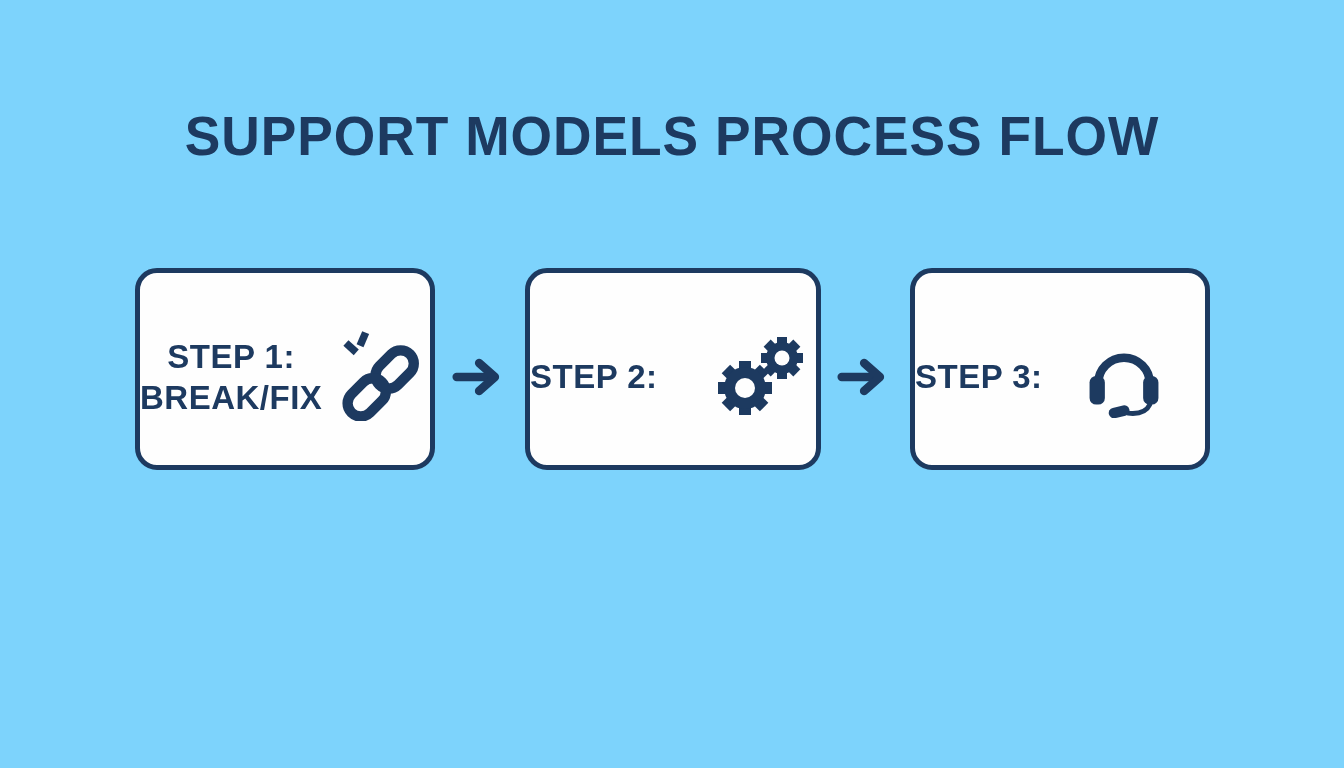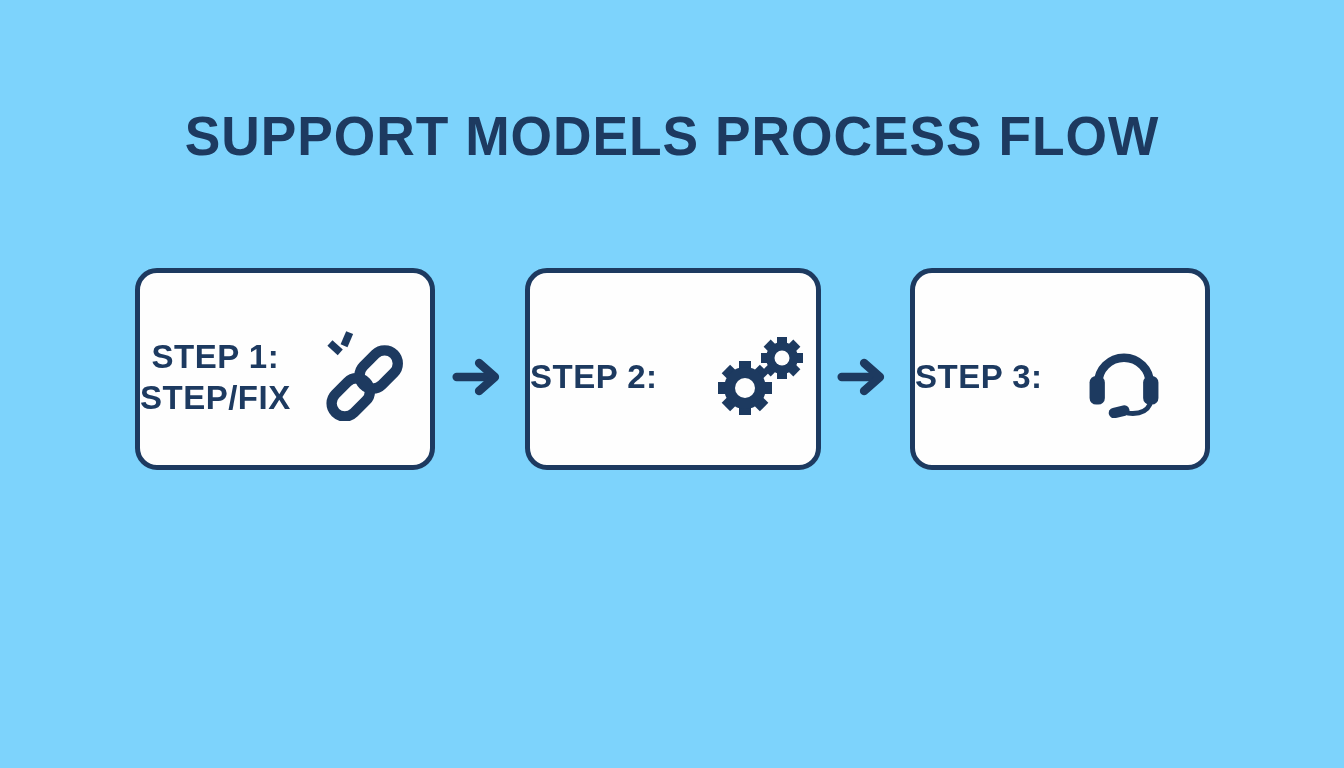--- a/index.html
+++ b/index.html
@@ -71,21 +71,21 @@
 </head>
 <body>
 
 <div class="canvas">
 
   <div class="title">SUPPORT MODELS PROCESS FLOW</div>
 
   <div class="step-box b1">
     <div class="step-label">
       <span>STEP 1:</span><br>
-      <span>STEP/FIX</span>
+      <span>BREAK/FIX</span>
     </div>
     <div class="step-icon">
       <svg width="104" height="94" viewBox="0 0 100 100">
         <g transform="rotate(45 55 60)" fill="none" stroke="#1d3a60" stroke-width="11">
           <rect x="41" y="16" width="28" height="46" rx="14"></rect>
           <rect x="41" y="58" width="28" height="46" rx="14"></rect>
         </g>
         <g stroke="#1d3a60" stroke-width="8" stroke-linecap="butt">
           <line x1="39" y1="6" x2="33" y2="20"></line>
           <line x1="18" y1="17" x2="29" y2="27"></line>

